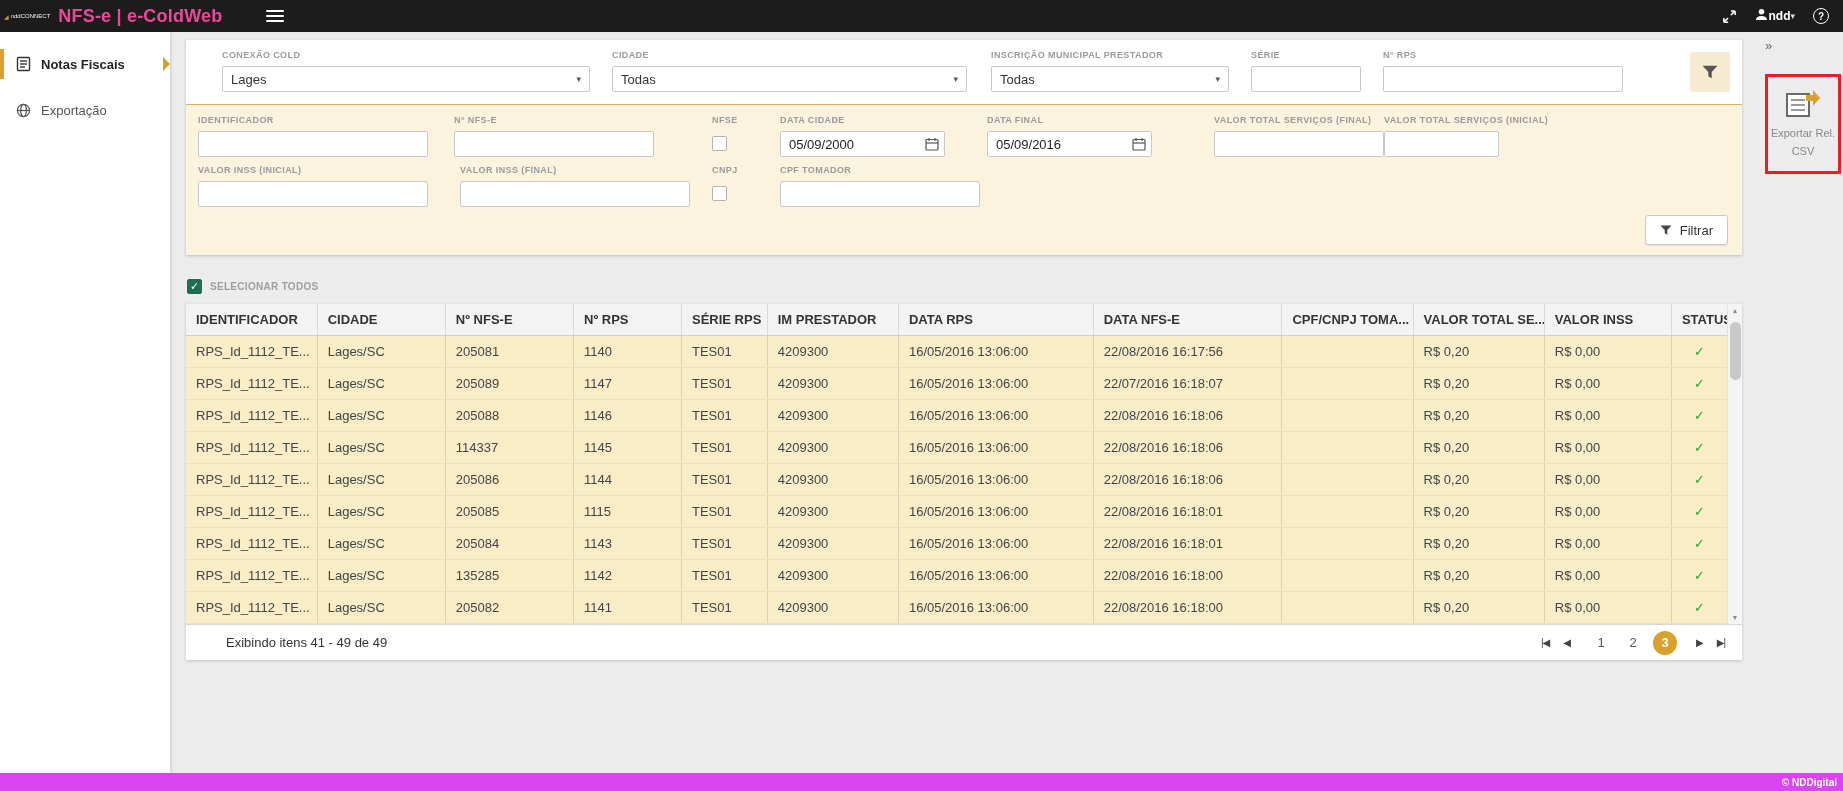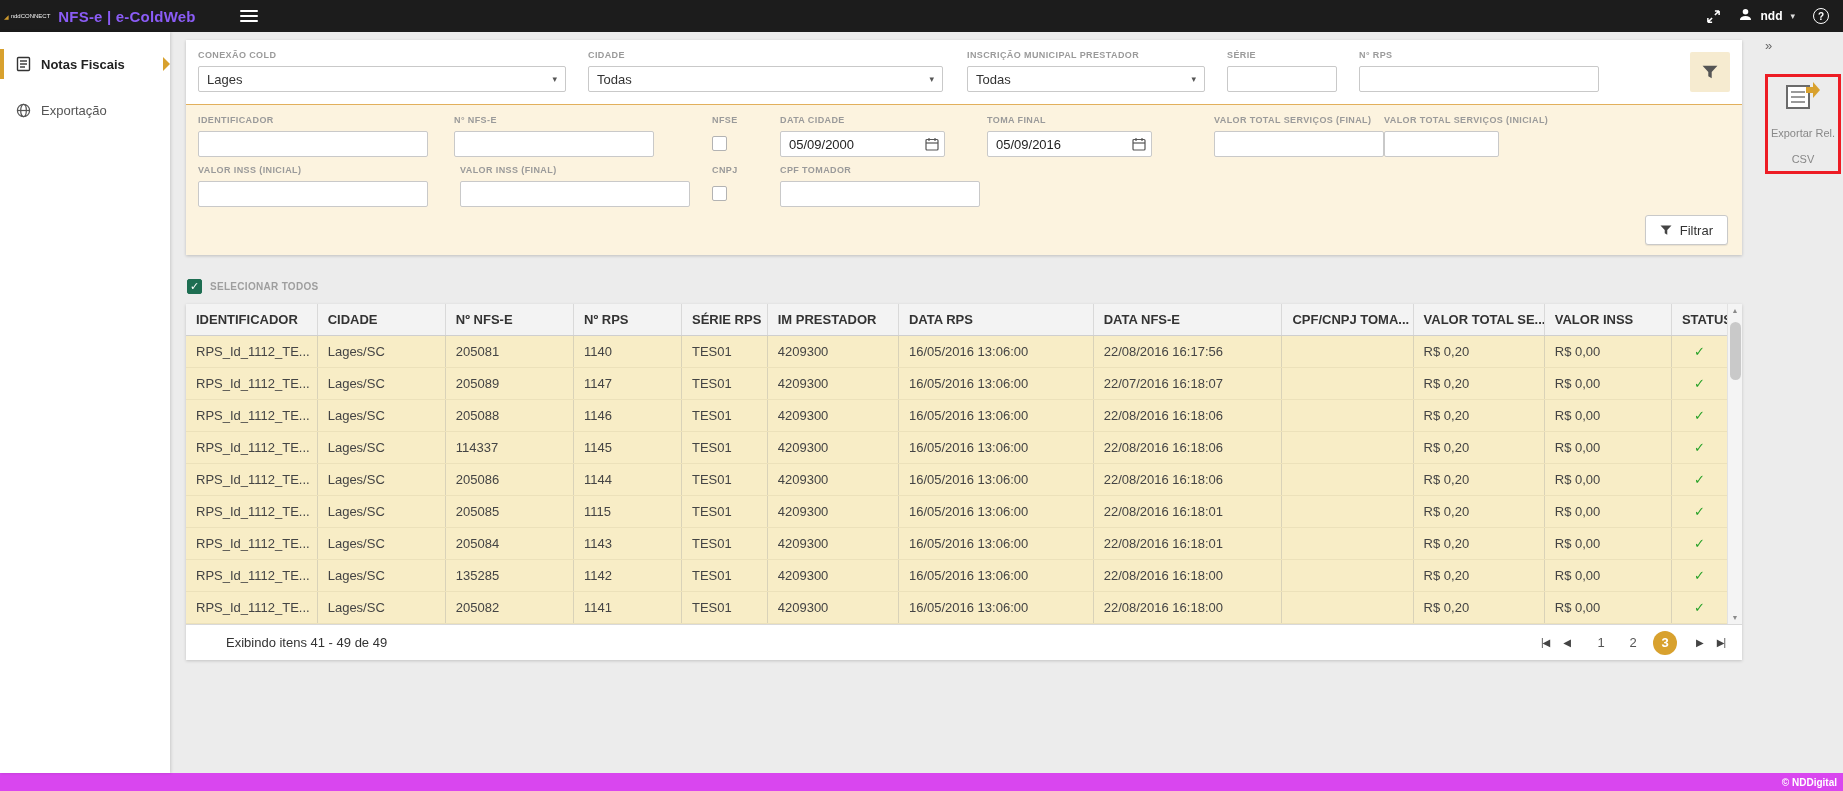--- a/index.html
+++ b/index.html
@@ -8,43 +8,43 @@
   }
   *{margin:0;padding:0;box-sizing:border-box;}
   html,body{width:1843px;height:791px;overflow:hidden;}
   body{font-family:"Liberation Sans","DejaVu Sans",sans-serif;background:#ececec;color:#333;}
   .app{width:1843px;height:791px;display:flex;flex-direction:column;}
 
   
   .topbar{flex:0 0 32px;background:var(--bar-dark);display:flex;align-items:center;}
   .logo-mini{display:flex;align-items:center;gap:2px;color:#fff;font-size:6px;margin-left:4px;opacity:.95;}
   .logo-mark{color:var(--accent-gold);font-size:6px;}
-  .app-title{color:#8b5cf6;font-weight:bold;font-size:15px;margin-left:8px;letter-spacing:.2px;white-space:nowrap;}
+  .app-title{color:#ec4899;font-weight:bold;font-size:18px;margin-left:8px;letter-spacing:.2px;white-space:nowrap;}
   .hamburger{margin-left:44px;width:18px;cursor:pointer;}
   .hamburger span{display:block;height:2px;background:#fff;margin:3px 0;border-radius:1px;}
   .topbar-right{margin-left:auto;display:flex;align-items:center;gap:18px;padding-right:14px;color:#fff;}
   .tb-icon{display:flex;align-items:center;cursor:pointer;}
-  .user-chip{display:flex;align-items:center;gap:8px;font-size:12px;font-weight:bold;cursor:pointer;}
+  .user-chip{display:flex;align-items:center;gap:0;font-size:12px;font-weight:bold;cursor:pointer;}
   .caret{font-size:9px;color:#ddd;}
   .help-circle{width:16px;height:16px;border-radius:50%;border:1.4px solid #fff;font-size:10px;font-weight:bold;display:flex;align-items:center;justify-content:center;cursor:pointer;}
 
   
   .shell{flex:1;display:flex;min-height:0;background:#ececec;}
   .sidebar{flex:0 0 170px;background:#fff;box-shadow:1px 0 3px rgba(0,0,0,.15);padding-top:15px;z-index:2;}
   .side-item{height:34px;display:flex;align-items:center;gap:10px;padding-left:16px;position:relative;font-size:13px;color:#555;cursor:pointer;margin-bottom:12px;}
   .side-item.active{color:#222;font-weight:bold;}
   .side-item.active::before{content:"";position:absolute;left:0;top:2px;bottom:2px;width:4px;background:var(--accent-gold);}
   .side-item.active::after{content:"";position:absolute;right:0;top:50%;margin-top:-7px;border-top:7px solid transparent;border-bottom:7px solid transparent;border-left:7px solid var(--accent-gold);}
   .side-icon{display:flex;align-items:center;}
 
   .main{flex:1;min-width:0;padding:8px 16px 0 16px;position:relative;overflow:hidden;}
 
   
   .filter-card{background:#fff;box-shadow:0 1px 3px rgba(0,0,0,.2);}
-  .filter-top{display:flex;align-items:flex-start;padding:10px 12px 12px 12px;}
+  .filter-top{display:flex;align-items:flex-start;padding:10px 12px 12px 12px;margin-left:24px;}
   .field{display:flex;flex-direction:column;}
   .field-label{font-size:9px;font-weight:bold;color:#9a9a9a;letter-spacing:.4px;margin-bottom:6px;white-space:nowrap;}
   .select{height:26px;border:1px solid #c9c9c9;border-radius:2px;background:#fff;font-size:13px;color:#333;display:flex;align-items:center;justify-content:space-between;padding:0 8px;cursor:pointer;}
   .select .caret{color:#555;}
   .tinput{height:26px;width:100%;border:1px solid #c9c9c9;border-radius:2px;background:#fff;font-size:13px;color:#222;padding:0 8px;outline:none;font-family:inherit;}
   .funnel-btn{margin-left:auto;margin-top:2px;width:40px;height:40px;flex:0 0 40px;background:var(--cream-dark);border:none;border-radius:2px;display:flex;align-items:center;justify-content:center;cursor:pointer;}
 
   .filter-expanded{background:var(--cream);border-top:1px solid #e2b05c;padding:10px 14px 10px 12px;}
   .fe-row{display:flex;align-items:flex-start;margin-bottom:8px;}
   .checkbox{width:15px;height:15px;border:1px solid #b3b3b3;border-radius:2px;background:#fff;margin-top:5px;cursor:pointer;display:flex;align-items:center;justify-content:center;}
@@ -77,21 +77,21 @@
   .pager{margin-left:auto;display:flex;align-items:center;gap:8px;}
   .pg-nav{font-size:10px;color:#444;cursor:pointer;padding:0 3px;letter-spacing:-1px;}
   .pg-pages{display:flex;align-items:center;gap:8px;margin:0 8px;}
   .pg-btn{min-width:24px;height:24px;display:flex;align-items:center;justify-content:center;font-size:13px;color:#555;cursor:pointer;border-radius:50%;}
   .pg-btn.active{background:var(--accent-gold);color:#fff;font-weight:bold;}
 
   
   .rightbar{flex:0 0 85px;position:relative;padding-top:4px;background:#ececec;}
   .collapse-ch{font-size:13px;color:#666;padding:2px 0 0 7px;cursor:pointer;width:20px;}
   .export-box{position:absolute;top:42px;left:7px;width:76px;height:100px;border:3px solid var(--highlight-red);display:flex;align-items:center;justify-content:center;}
-  .export-btn{display:flex;flex-direction:column;align-items:center;gap:11px;cursor:pointer;padding:2px;}
+  .export-btn{display:flex;flex-direction:column;align-items:center;gap:3px;cursor:pointer;padding:2px;}
   .export-label{font-size:11px;color:#888;line-height:1.35;text-align:center;}
 
   
   .bottombar{flex:0 0 18px;background:#d946ef;display:flex;align-items:center;justify-content:flex-end;padding-right:6px;}
   .copyright{color:#fff;font-size:10px;font-weight:bold;}
 </style>
 </head>
 <body>
 
 <div class="app">
@@ -216,21 +216,21 @@
                   <svg width="14" height="14" viewBox="0 0 14 14" fill="none" stroke="#555" stroke-width="1.2">
                     <rect x="1" y="2.5" width="12" height="10.5" rx="1"></rect>
                     <line x1="1" y1="6" x2="13" y2="6"></line>
                     <line x1="4" y1="1" x2="4" y2="4"></line>
                     <line x1="10" y1="1" x2="10" y2="4"></line>
                   </svg>
                 </span>
               </div>
             </div>
             <div class="field" style="width:165px;margin-right:62px">
-              <span class="field-label">TOMA FINAL</span>
+              <span class="field-label">DATA FINAL</span>
               <div class="date-wrap">
                 <input class="tinput" value="05/09/2016" style="">
                 <span class="cal">
                   <svg width="14" height="14" viewBox="0 0 14 14" fill="none" stroke="#555" stroke-width="1.2">
                     <rect x="1" y="2.5" width="12" height="10.5" rx="1"></rect>
                     <line x1="1" y1="6" x2="13" y2="6"></line>
                     <line x1="4" y1="1" x2="4" y2="4"></line>
                     <line x1="10" y1="1" x2="10" y2="4"></line>
                   </svg>
                 </span>

